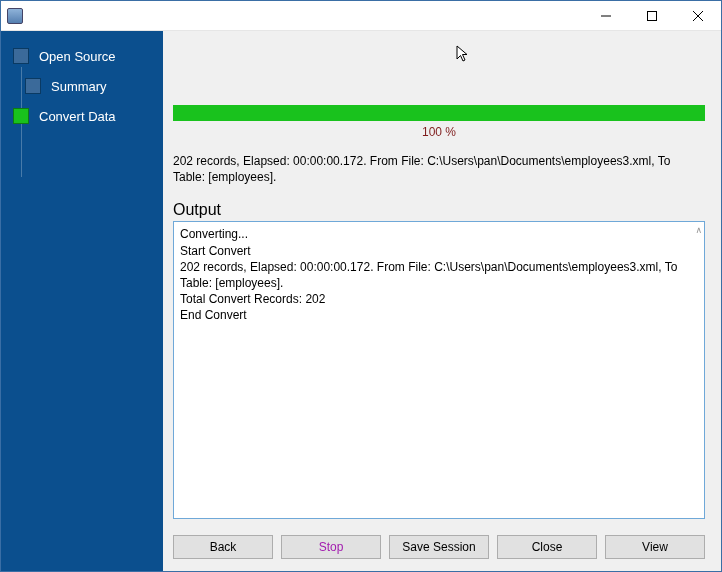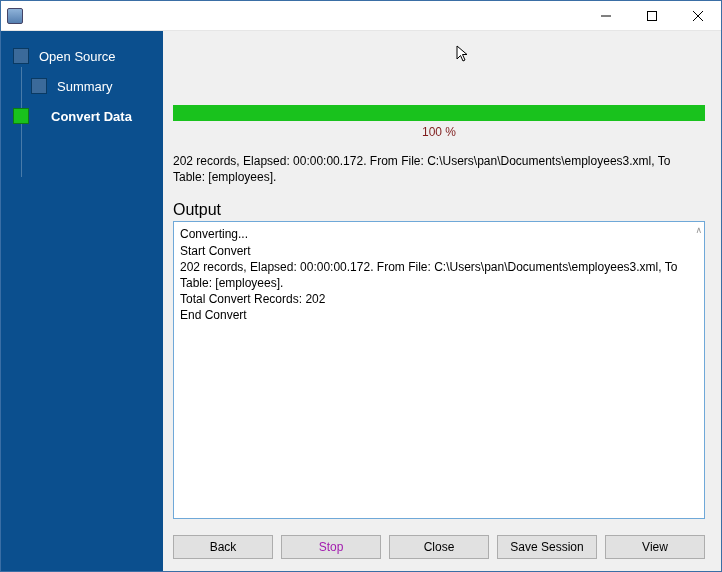--- a/index.html
+++ b/index.html
@@ -40,21 +40,21 @@
   .step-ind { padding-left: 12px; }
   .step-box {
     width: 16px; height: 16px;
     background: #3b6a9a;
     border: 1px solid #0a3a63;
     margin-right: 10px;
     flex: 0 0 auto;
   }
   .step.active .step-box { background: #19c21d; border-color: #0f7c12; }
   .step-label { font-size: 13px; white-space: nowrap; }
-  .step.active .step-label { font-weight: bold; margin-left: 12px; }
+  .step.active .step-label { font-weight: normal; }
   .tree-line {
     position: absolute; left: 20px; top: 36px; bottom: auto;
     width: 1px; height: 110px; background: rgba(255,255,255,0.25);
   }
 
   .main {
     flex: 1; background: #f0f0f0; display: flex; flex-direction: column;
     min-width: 0;
   }
   .content {
@@ -124,21 +124,21 @@
     </div>
   </div>
 
   <div class="body">
     <div class="sidebar">
       <div class="tree-line"></div>
       <div class="step">
         <div class="step-box" style="margin-left:12px;"></div>
         <span class="step-label">Open Source</span>
       </div>
-      <div class="step step-ind" style="padding-left:30px;">
+      <div class="step step-ind" style="padding-left:24px;">
         <div class="step-box"></div>
         <span class="step-label">Summary</span>
       </div>
       <div class="step active">
         <div class="step-box" style="margin-left:12px;"></div>
         <span class="step-label">Convert Data</span>
       </div>
     </div>
 
     <div class="main">
@@ -161,22 +161,22 @@
           <div>Start Convert</div>
           <div>202 records,   Elapsed: 00:00:00.172.    From File: C:\Users\pan\Documents\employees3.xml,    To Table: [employees].</div>
           <div>Total Convert Records: 202</div>
           <div>End Convert</div>
         </div>
       </div>
 
       <div class="button-row">
         <button class="btn">Back</button>
         <button class="btn" disabled="">Stop</button>
+        <button class="btn">Save Session</button>
         <button class="btn">Close</button>
-        <button class="btn">Save Session</button>
         <button class="btn">View</button>
       </div>
     </div>
   </div>
 
   <svg class="cursor" width="18" height="18" viewBox="0 0 18 18">
     <path d="M1 1 L1 14 L4.5 10.5 L7 16 L9 15 L6.5 9.5 L11 9.5 Z" fill="#fff" stroke="#000" stroke-width="1"></path>
   </svg>
 </div>
 

